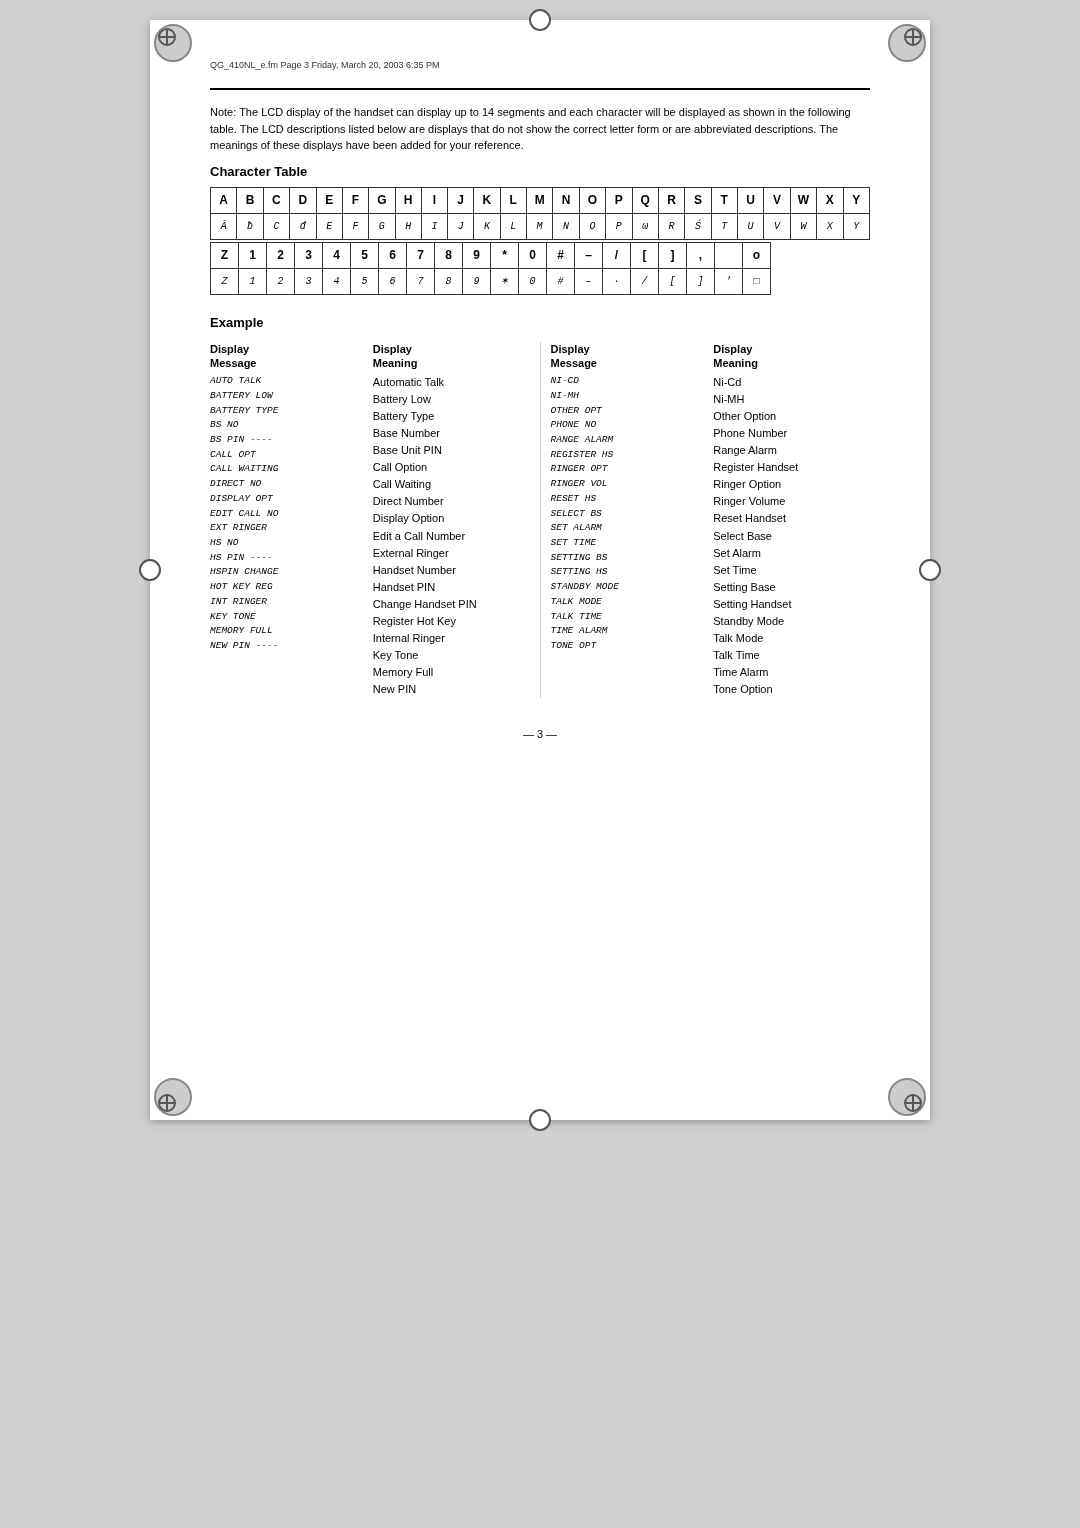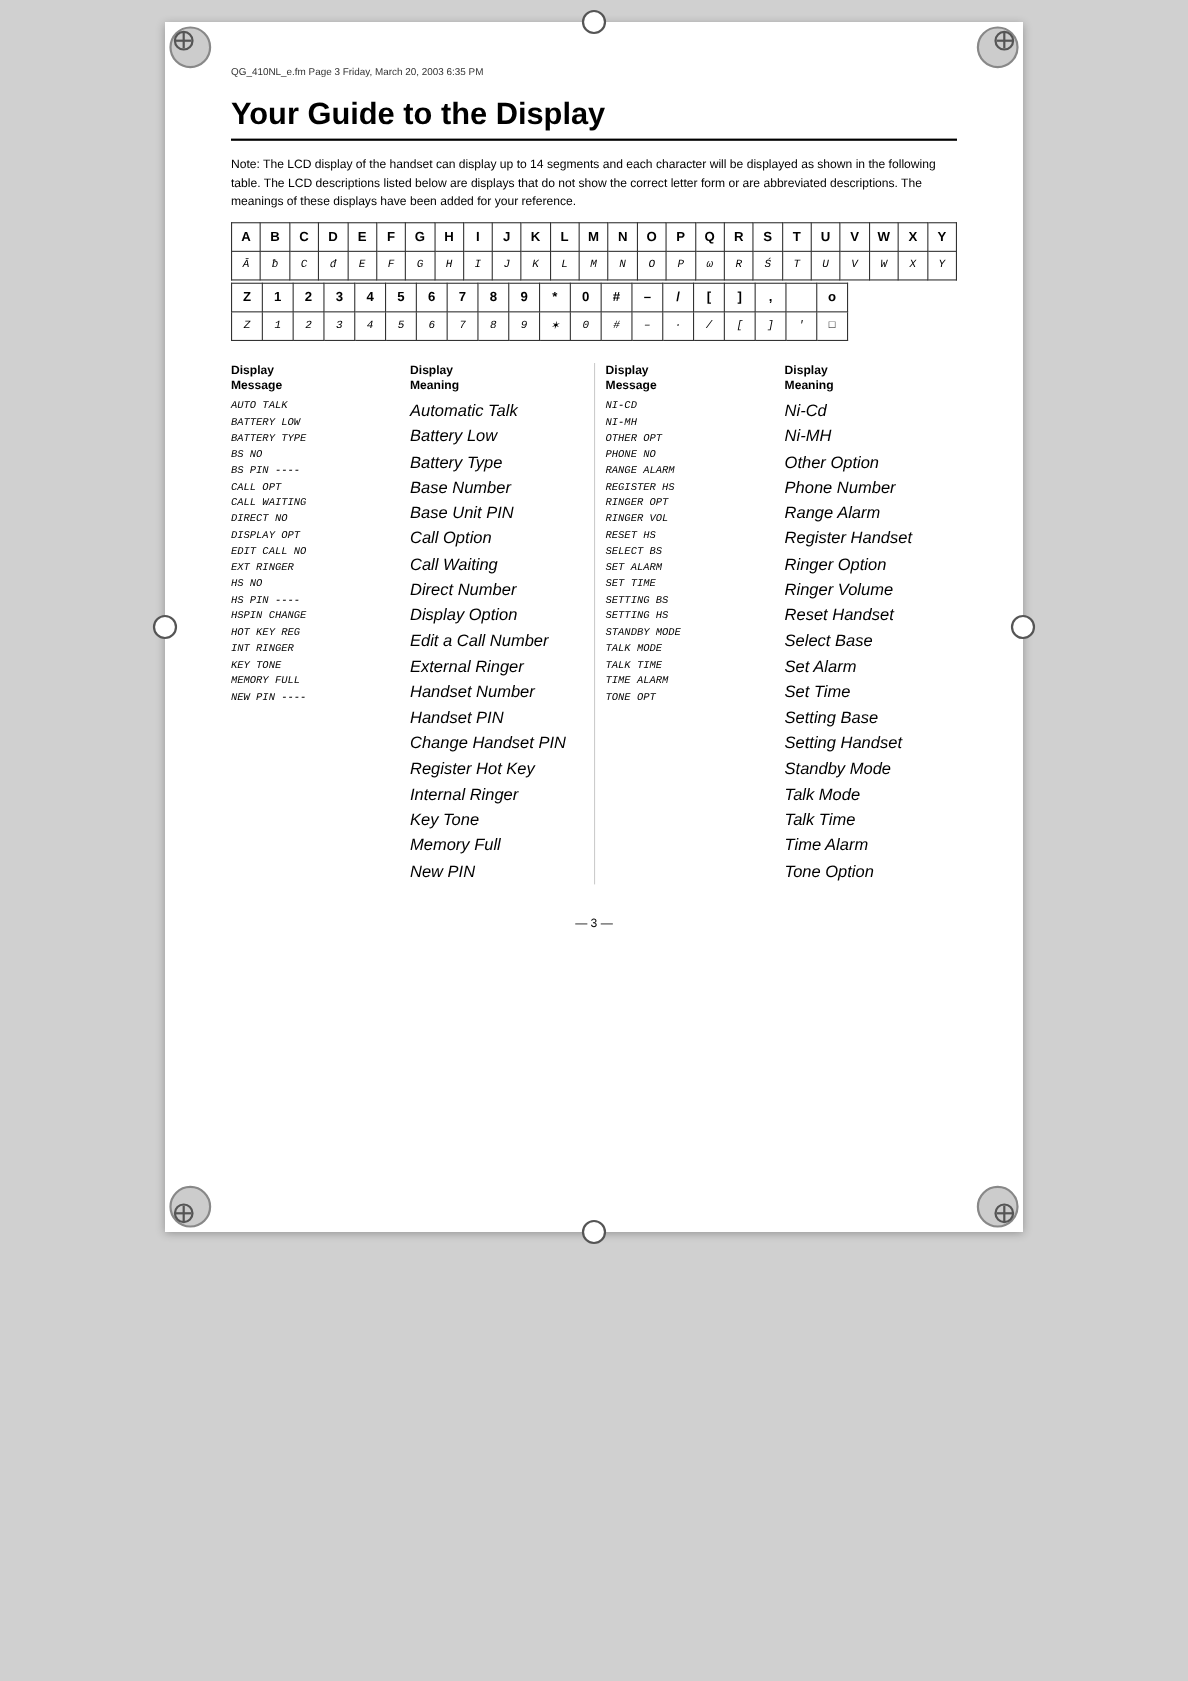--- a/index.html
+++ b/index.html
@@ -194,25 +194,24 @@
 
     .col-data {
       font-size: 9.5px;
       font-family: 'Courier New', Courier, monospace;
       line-height: 1.55;
       font-style: italic;
       white-space: nowrap;
     }
 
     .col-meaning {
-      font-size: 15px;
+      font-size: 11px;
       font-family: Arial, sans-serif;
       line-height: 1.55;
       white-space: nowrap;
-      font-style: italic;
     }
 
     .divider-col {
       width: 1px;
       background: #ccc;
       margin: 0 10px;
     }
 
     .page-number {
       text-align: center;
@@ -236,25 +235,25 @@
   <div class="reg-circle bl"></div>
   <div class="reg-circle br"></div>
 
   <div class="edge-circle top-center"></div>
   <div class="edge-circle bottom-center"></div>
   <div class="edge-circle left-center"></div>
   <div class="edge-circle right-center"></div>
 
   <p class="file-info">QG_410NL_e.fm  Page 3  Friday, March 20, 2003  6:35 PM</p>
 
-  <h1>Your Guide to the Display</h1>
   <hr class="title-rule">
 
   <p class="note-text">Note: The LCD display of the handset can display up to 14 segments and each character will be displayed as shown in the following table. The LCD descriptions listed below are displays that do not show the correct letter form or are abbreviated descriptions. The meanings of these displays have been added for your reference.</p>
 
+  <h2 class="section-title">Character Table</h2>
 
   <div class="char-table-wrapper">
 
     <table class="char-table">
       <tbody>
           <tr>
         <td class="header-cell">A</td>
         <td class="header-cell">B</td>
         <td class="header-cell">C</td>
         <td class="header-cell">D</td>
@@ -354,20 +353,21 @@
         <td style="font-style:italic;font-family:'Courier New'">[</td>
         <td style="font-style:italic;font-family:'Courier New'">]</td>
         <td style="font-style:italic;font-family:'Courier New'">'</td>
         <td style="font-style:italic;font-family:'Courier New'">□</td>
       </tr>
     </tbody>
       </table>
   </div>
 
   <div class="example-section">
+    <p class="example-title">Example</p>
 
     <div class="columns-wrapper">
 
       <div class="col-pair">
         <div class="col">
           <div class="col-header">Display<br>Message</div>
           <div class="col-data">
             AUTO TALK<br>
             BATTERY LOW<br>
             BATTERY TYPE<br>

